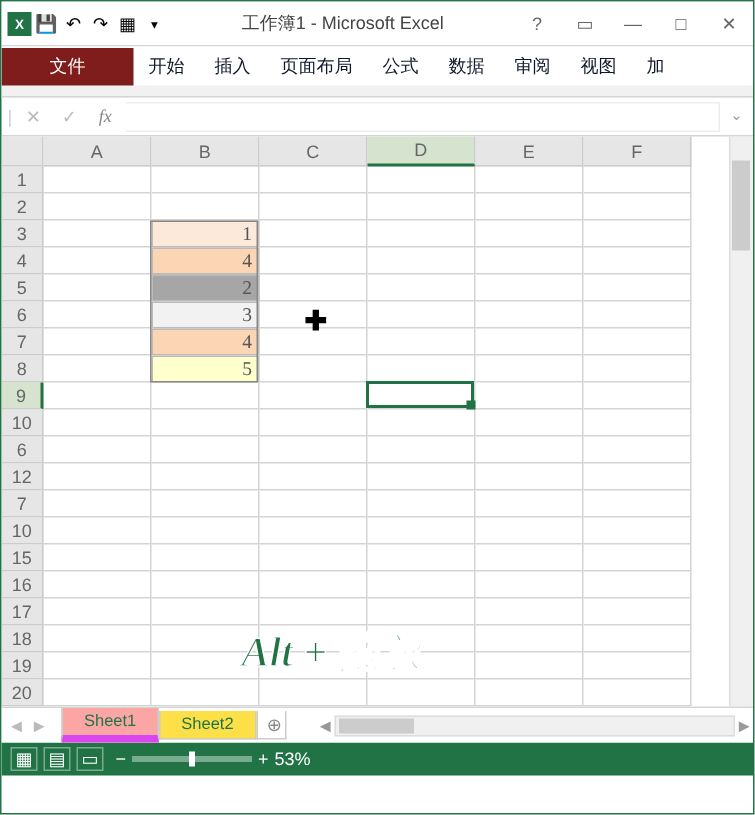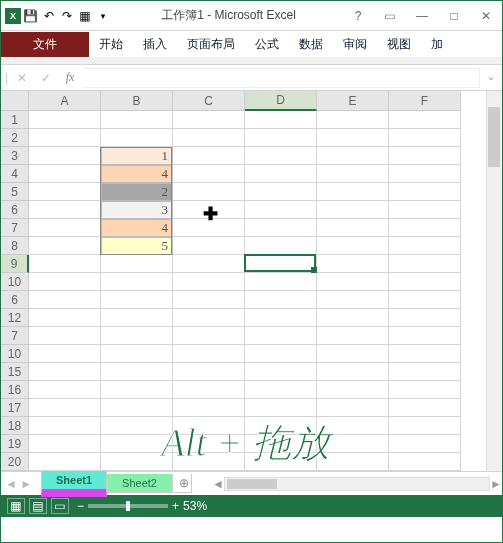--- a/index.html
+++ b/index.html
@@ -29,25 +29,25 @@
 .colhdr.sel{background:#d5e3cf;border-bottom:2px solid #217346}
 .rowhdrs{position:absolute;left:0;top:20px;width:28px}
 .rowhdr{height:18px;background:#e6e6e6;border-right:1px solid #ccc;border-bottom:1px solid #ccc;display:flex;align-items:center;justify-content:center;color:#666}
 .rowhdr.sel{background:#d5e3cf;border-right:2px solid #217346}
 .cells{position:absolute;left:28px;top:20px}
 .row{display:flex}
 .cell{width:72px;height:18px;border-right:1px solid #d4d4d4;border-bottom:1px solid #d4d4d4;display:flex;align-items:center;justify-content:flex-end;padding-right:4px;color:#555;position:relative}
 .sel-cell{position:absolute;border:2px solid #217346;pointer-events:none}
 .sel-handle{position:absolute;width:6px;height:6px;background:#217346;right:-3px;bottom:-3px}
 .fill-cursor{position:absolute;font-size:18px;font-weight:bold;color:#000}
-.overlay-text{position:absolute;left:160px;top:325px;font-size:39px;font-family:Georgia,serif;font-style:italic;color:#217346;-webkit-text-stroke:1px #fff;font-weight:normal}
+.overlay-text{position:absolute;left:160px;top:325px;font-size:28px;font-family:Georgia,serif;font-style:italic;color:#217346;-webkit-text-stroke:1px #fff;font-weight:bold}
 .tabsbar{height:24px;border-top:1px solid #d4d4d4;display:flex;align-items:center;padding-left:40px;background:#fff;gap:0}
 .nav-arrows{position:absolute;left:4px;display:flex;gap:2px;color:#bbb}
-.sheet-tab{padding:3px 14px;border:1px solid #ccc;border-top:none;background:#86efac;color:#217346;position:relative;top:0px;font-size:11px}
-.sheet-tab.active{border-bottom:8px solid #d946ef;background:#5eead4;font-weight:bold}
+.sheet-tab{padding:3px 14px;border:1px solid #ccc;border-top:none;background:#fde047;color:#217346;position:relative;top:0px;font-size:11px}
+.sheet-tab.active{border-bottom:5px solid #d946ef;background:#fca5a5;font-weight:normal}
 .sheet-add{width:20px;text-align:center;color:#888;border:1px solid #ccc;border-top:none;padding:2px 6px}
 .hscroll{flex:1;margin-left:20px;height:16px;display:flex;align-items:center}
 .hscroll-track{flex:1;height:14px;background:#f0f0f0;border:1px solid #ddd;position:relative}
 .hscroll-thumb{position:absolute;left:2px;width:50px;height:10px;background:#ccc;top:1px}
 .statusbar{height:22px;background:#217346;color:#fff;display:flex;align-items:center;padding:0 6px;gap:8px;font-size:11px}
 .status-left{flex:1;display:flex;align-items:center;gap:8px}
 .view-btns{display:flex;gap:4px}
 .view-btn{width:18px;height:16px;border:1px solid rgba(255,255,255,.4);display:flex;align-items:center;justify-content:center}
 .zoom{display:flex;align-items:center;gap:4px}
 .zoom-track{width:80px;height:4px;background:rgba(255,255,255,.4);position:relative}

